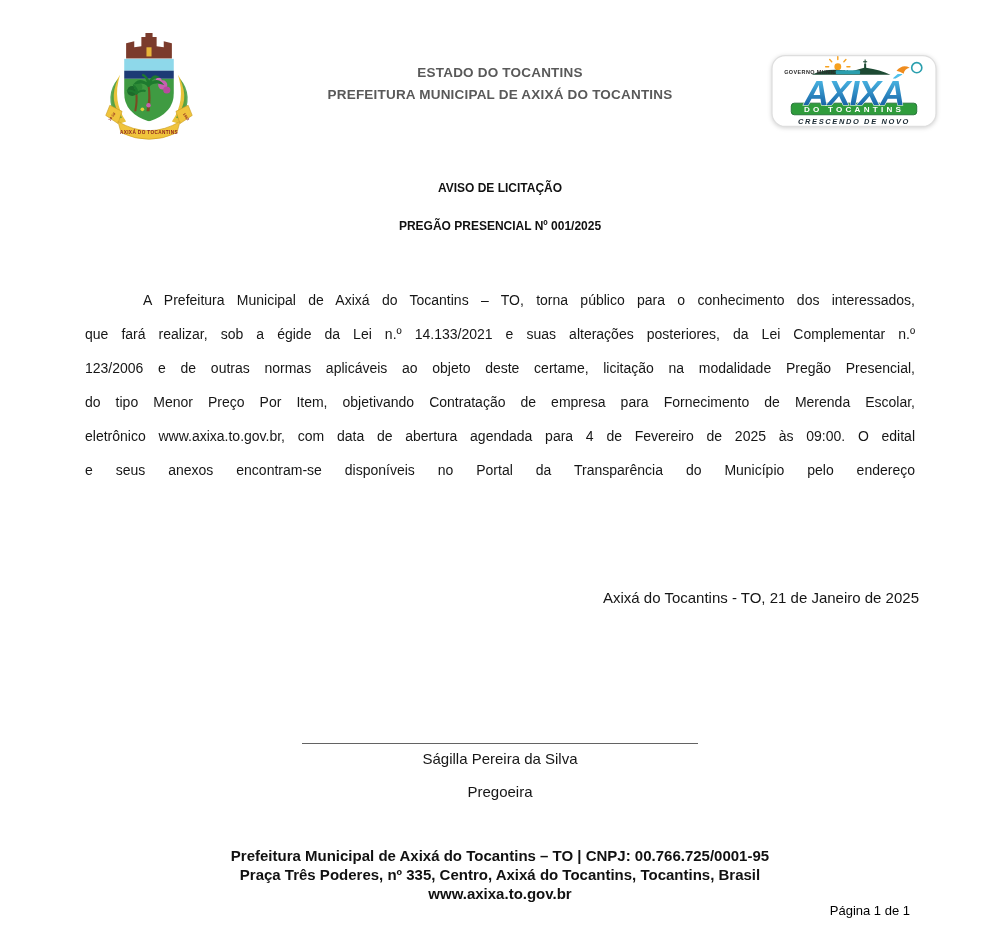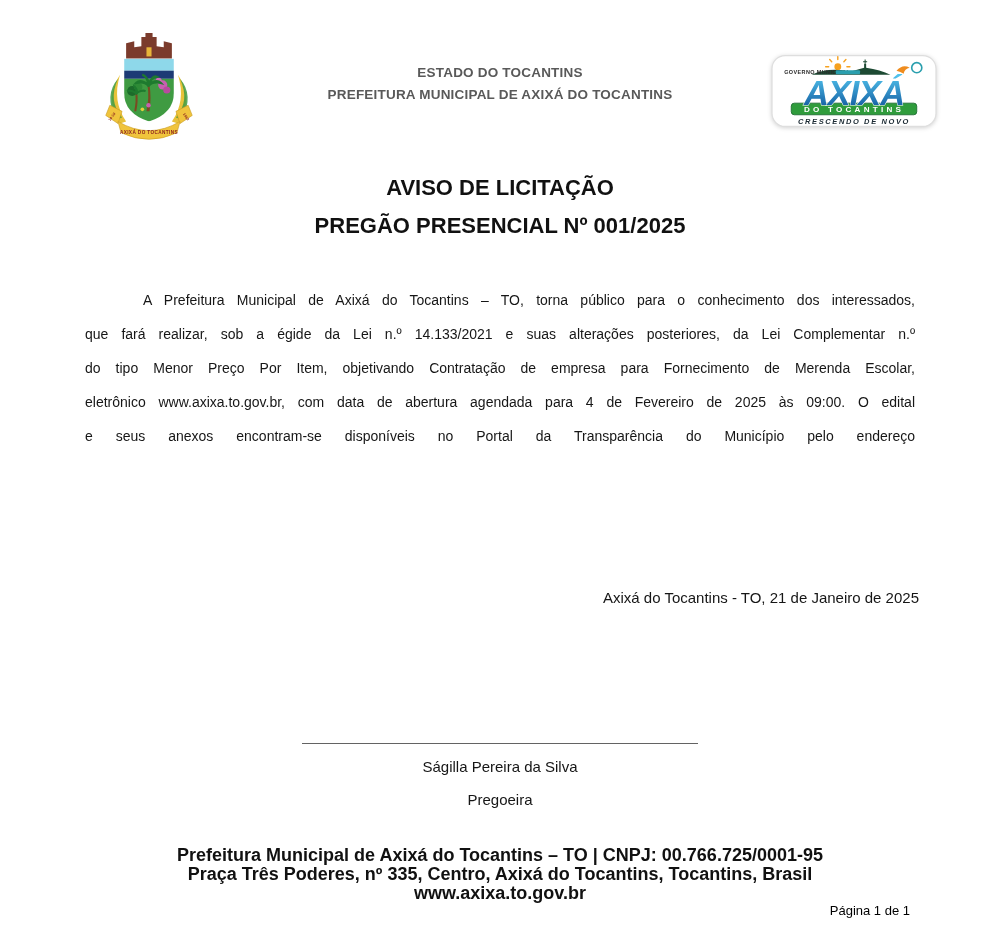--- a/index.html
+++ b/index.html
@@ -15,47 +15,47 @@
   .crest{position:absolute;left:95px;top:30px;width:108px;height:120px;}
   .header-text{
     position:absolute;left:0;top:62px;width:100%;
     text-align:center;font-weight:bold;font-size:13.5px;line-height:22px;
     color:#595959;letter-spacing:.2px;
   }
   .gov-logo{position:absolute;left:771px;top:53px;width:166px;height:76px;}
   .gov-logo svg{filter:drop-shadow(0 1px 2px rgba(0,0,0,.18));}
   
   .title-block{position:absolute;left:0;top:178px;width:100%;text-align:center;}
-  .title-line{font-weight:bold;font-size:22px;color:#111;line-height:20px;}
+  .title-line{font-weight:bold;font-size:12px;color:#111;line-height:20px;}
   .title-line + .title-line{margin-top:18px;}
   
   .body-par{
     position:absolute;left:85px;top:283px;width:830px;
     font-size:14px;color:#161616;
   }
   .body-line{
     text-align:justify;text-align-last:justify;
     line-height:34px;white-space:nowrap;
   }
   .body-line.first{text-indent:58px;}
   .body-line.last{text-align-last:left;}
   
   .date-line{
     position:absolute;right:81px;top:589px;
     font-size:15px;color:#161616;
   }
   
   .signature-block{position:absolute;left:0;top:730px;width:100%;text-align:center;font-size:15px;color:#161616;}
   .sig-rule{letter-spacing:0;line-height:18px;font-family:Liberation Mono, monospace;}
-  .sig-name{margin-top:8px;line-height:22px;}
+  .sig-name{line-height:22px;}
   .sig-role{margin-top:11px;line-height:22px;}
   
   .footer-block{
     position:absolute;left:0;top:846px;width:100%;text-align:center;
-    font-weight:bold;font-size:18px;line-height:19px;color:#111;
+    font-weight:bold;font-size:15px;line-height:19px;color:#111;
   }
   .page-number{
     position:absolute;right:90px;top:903px;
     font-size:13px;color:#000000;
   }
 </style>
 </head>
 <body>
 
 <div class="page">
@@ -142,20 +142,21 @@
   </div>
 
   <div class="title-block">
     <div class="title-line">AVISO DE LICITAÇÃO</div>
     <div class="title-line">PREGÃO PRESENCIAL Nº 001/2025</div>
   </div>
 
   <div class="body-par">
     <div class="body-line first">A Prefeitura Municipal de Axixá do Tocantins – TO, torna público para o conhecimento dos interessados,</div>
     <div class="body-line">que fará realizar, sob a égide da Lei n.º 14.133/2021 e suas alterações posteriores, da Lei Complementar n.º</div>
+    <div class="body-line">123/2006 e de outras normas aplicáveis ao objeto deste certame, licitação na modalidade Pregão Presencial,</div>
     <div class="body-line">do tipo Menor Preço Por Item, objetivando Contratação de empresa para Fornecimento de Merenda Escolar,</div>
     <div class="body-line">eletrônico www.axixa.to.gov.br, com data de abertura agendada para 4 de Fevereiro de 2025 às 09:00. O edital</div>
     <div class="body-line">e seus anexos encontram-se disponíveis no Portal da Transparência do Município pelo endereço</div>
   </div>
 
   <div class="date-line">Axixá do Tocantins - TO, 21 de Janeiro de 2025</div>
 
   <div class="signature-block">
     <div class="sig-rule">____________________________________________</div>
     <div class="sig-name">Ságilla Pereira da Silva</div>

